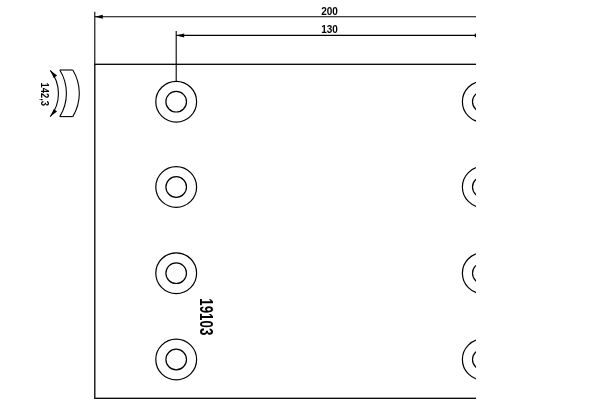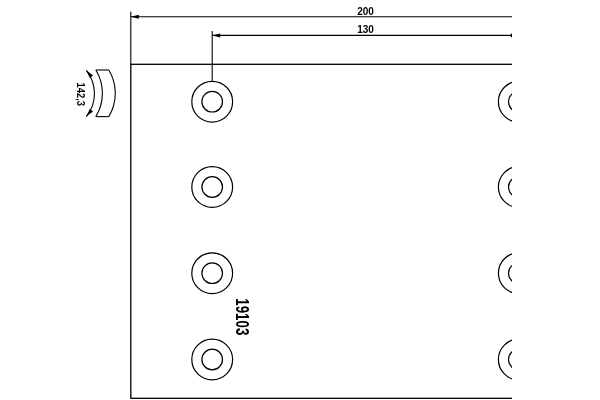--- a/index.html
+++ b/index.html
@@ -1,16 +1,16 @@
 <!DOCTYPE html>
 <html><head>
 <meta charset="utf-8">
 <style>
   html,body{margin:0;padding:0;background:#ffffff;}
-  .page{width:476px;height:400px;position:relative;background:#ffffff;overflow:hidden;margin-left:36px;}
+  .page{width:476px;height:400px;position:relative;background:#ffffff;overflow:hidden;}
   svg{position:absolute;left:0;top:0;}
   text{font-family:"Liberation Sans", sans-serif;font-weight:bold;fill:#000;}
 </style>
 </head>
 <body>
 <div class="page">
 <svg width="600" height="400" viewBox="0 0 600 400">
 
   <rect x="94.8" y="64.3" width="469.4" height="334.0" fill="none" stroke="#000" stroke-width="1.3"></rect>
 

